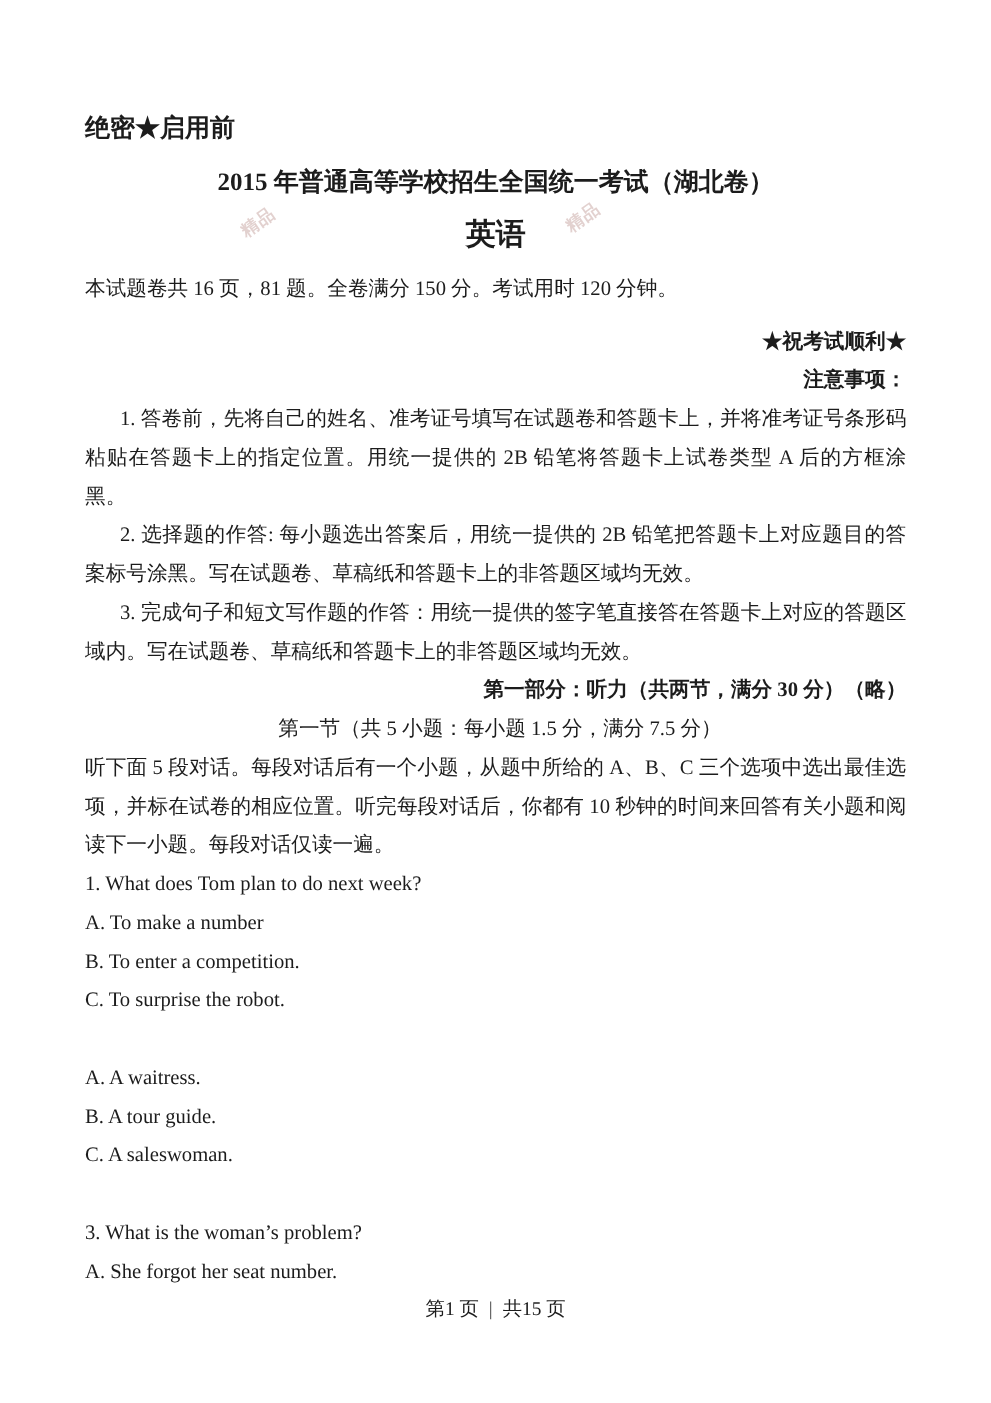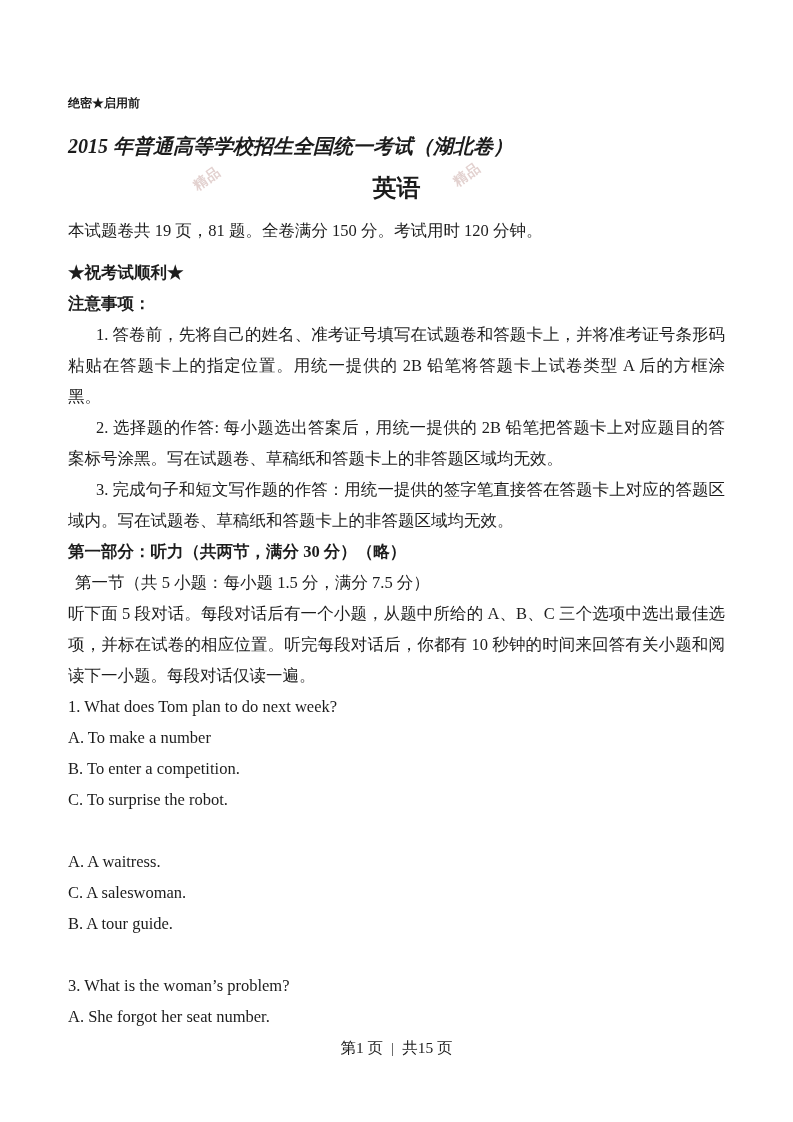--- a/index.html
+++ b/index.html
@@ -8,27 +8,27 @@
     width: 793px;
     height: 1122px;
     margin: 0 auto;
     background: #ffffff;
     overflow: hidden;
     font-family: "Liberation Serif", "DejaVu Serif", serif;
     color: #1c1c1c;
   }
   .content { padding: 88px 68px 0 68px; }
   .line { font-size: 16.5px; line-height: 31px; margin: 0; }
-  .bold { font-weight: bold; }
-  .center { text-align: left; }
+  .bold { font-weight: bold; text-align: right; }
+  .center { text-align: right; }
   .justify { text-align: justify; }
   .indent2 { text-indent: 28px; }
-  .indent1 { text-indent: 7px; }
-  .classification { font-size: 12px; line-height: 31px; font-weight: bold; }
-  .doc-title { font-size: 20px; line-height: 30px; font-weight: bold; margin-top: 12px; font-style: italic; }
+  .indent1 { text-indent: 7px; text-align: center; }
+  .classification { font-size: 20px; line-height: 31px; font-weight: bold; }
+  .doc-title { font-size: 20px; line-height: 30px; font-weight: bold; text-align: center; margin-top: 12px; }
   .doc-subject { font-size: 24px; line-height: 30px; font-weight: bold; text-align: center; margin-top: 12px; }
   .paper-info { margin-top: 12px; }
   .wish { margin-top: 11px; }
   .blank-line { height: 31px; }
   .footer { font-size: 15.5px; line-height: 31px; text-align: center; }
   .footer .sep { display: inline-block; padding: 0 8px; color: #444; }
   .watermark {
     position: absolute;
     transform: rotate(-35deg);
     color: #c09a96;
@@ -54,21 +54,21 @@
   </div>
 
   <div class="content">
 
     <div class="classification">绝密★启用前</div>
 
     <div class="doc-title">2015 年普通高等学校招生全国统一考试（湖北卷）</div>
 
     <div class="doc-subject">英语</div>
 
-    <div class="line paper-info">本试题卷共 19 页，81 题。全卷满分 150 分。考试用时 120 分钟。</div>
+    <div class="line paper-info">本试题卷共 16 页，81 题。全卷满分 150 分。考试用时 120 分钟。</div>
 
     <div class="line wish center bold">★祝考试顺利★</div>
 
     <div class="line bold">注意事项：</div>
 
     <div class="line justify indent2">1. 答卷前，先将自己的姓名、准考证号填写在试题卷和答题卡上，并将准考证号条形码粘贴在答题卡上的指定位置。用统一提供的 2B 铅笔将答题卡上试卷类型 A 后的方框涂黑。</div>
     <div class="line justify indent2">2. 选择题的作答: 每小题选出答案后，用统一提供的 2B 铅笔把答题卡上对应题目的答案标号涂黑。写在试题卷、草稿纸和答题卡上的非答题区域均无效。</div>
     <div class="line justify indent2">3. 完成句子和短文写作题的作答：用统一提供的签字笔直接答在答题卡上对应的答题区域内。写在试题卷、草稿纸和答题卡上的非答题区域均无效。</div>
 
     <div class="line bold">第一部分：听力（共两节，满分 30 分）（略）</div>
@@ -78,22 +78,22 @@
     <div class="line justify">听下面 5 段对话。每段对话后有一个小题，从题中所给的 A、B、C 三个选项中选出最佳选项，并标在试卷的相应位置。听完每段对话后，你都有 10 秒钟的时间来回答有关小题和阅读下一小题。每段对话仅读一遍。</div>
 
     <div class="line">1. What does Tom plan to do next week?</div>
     <div class="line">A. To make a number</div>
     <div class="line">B. To enter a competition.</div>
     <div class="line">C. To surprise the robot.</div>
 
     <div class="blank-line"></div>
 
     <div class="line">A. A waitress.</div>
+    <div class="line">B. A tour guide.</div>
     <div class="line">C. A saleswoman.</div>
-    <div class="line">B. A tour guide.</div>
 
     <div class="blank-line"></div>
 
     <div class="line">3. What is the woman’s problem?</div>
     <div class="line">A. She forgot her seat number.</div>
 
     <div class="footer">
       <span>第1 页</span><span class="sep">|</span><span>共15 页</span>
     </div>
 

